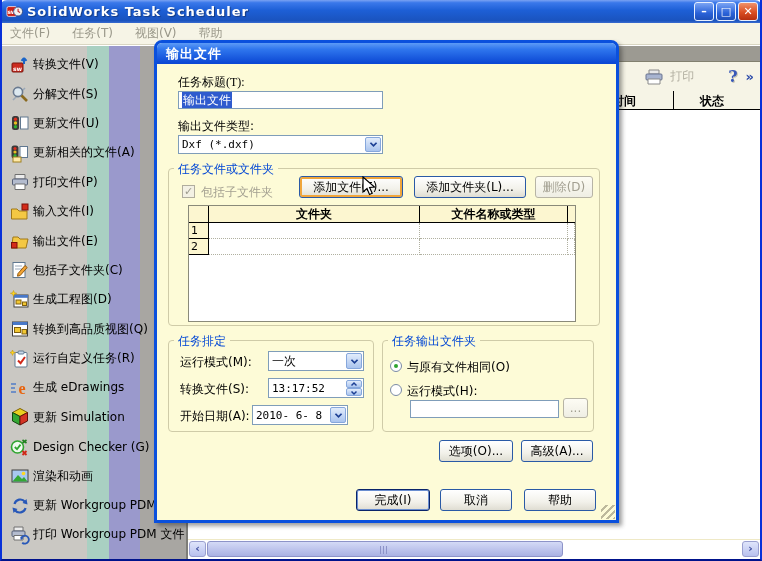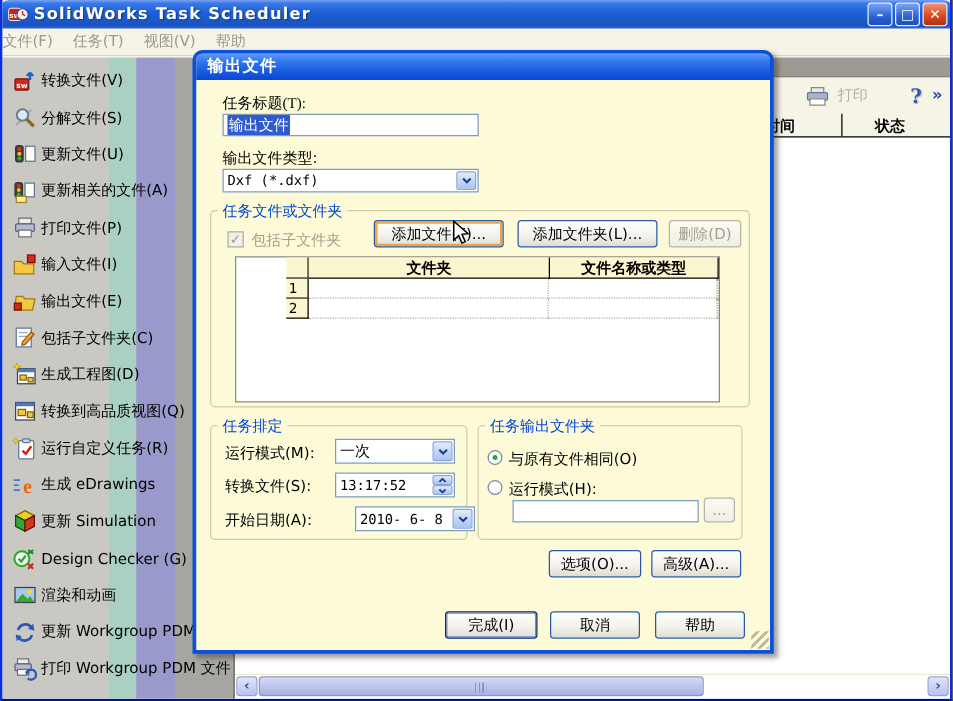--- a/index.html
+++ b/index.html
@@ -14,21 +14,21 @@
     background:linear-gradient(180deg,#7aa2f2 0%,#3a78ea 12%,#1d5fd6 45%,#1a53be 90%,#3a6cd0 100%);
     border-radius:7px 7px 0 0;display:flex;align-items:center;padding:8px 4px;}
   .titlebar .appicon{width:17px;height:17px;margin:0 4px 0 2px;flex:0 0 auto;}
   .titlebar .ttl{color:#fff;font-weight:bold;font-size:13px;letter-spacing:1px;text-shadow:1px 1px 1px #153a80;white-space:nowrap;}
   .winbtns{margin-left:auto;display:flex;gap:2px;}
   .wbtn{width:20px;height:19px;border-radius:3px;border:1px solid #e8f0ff;color:#fff;font-size:11px;line-height:17px;text-align:center;
     background:linear-gradient(180deg,#7ba4f4,#2a62d8 60%,#1e4fb8);font-weight:bold;}
   .wbtn.close{background:linear-gradient(180deg,#f0926a,#da4e22 55%,#b63010);}
   
   .menubar{position:absolute;left:0;top:23px;width:758px;height:22px;background:#f6f4e6;border-bottom:1px solid #d9d6c2;
-    display:flex;align-items:center;gap:16px;color:#9a988a;}
+    display:flex;align-items:center;gap:22px;padding-left:8px;color:#9a988a;}
   .menubar span{white-space:nowrap;}
   
   .sidebar{position:absolute;left:0;top:46px;width:184px;bottom:0;background:#cac8c3;overflow:hidden;}
   .stripe{position:absolute;top:0;bottom:0;}
   .stripe.teal{left:85px;width:22px;background:#a9d0c2;}
   .stripe.lav{left:107px;width:31px;background:#9a99cc;}
   .stripe.gry{left:138px;right:0;background:#a8a6a2;}
   .sb-items{position:absolute;left:0;right:0;top:4px;}
   .sb-item{height:29.4px;display:flex;align-items:center;padding-left:8px;gap:3px;white-space:nowrap;cursor:default;}
   .sb-item .ic{width:20px;height:20px;flex:0 0 auto;}
@@ -80,21 +80,21 @@
   .xbtn.hov{box-shadow:inset 0 0 0 2px #f0a63c;}
   .xbtn.dis{border-color:#b7b4a5;color:#a29f90;background:linear-gradient(180deg,#fdfcf4,#efeee4);}
   .xbtn.def{border-color:#0a246a;box-shadow:inset 0 0 0 1px #6a8ed0;}
   .chk{position:absolute;width:13px;height:13px;background:#f3f1e4;border:1px solid #b0ad9e;color:#9c9a8c;
     font-size:11px;line-height:11px;text-align:center;}
   .dis-lbl{color:#a29f90;}
   .radio{position:absolute;width:12px;height:12px;border:1px solid #7b8ba5;border-radius:50%;background:#fff;}
   .radio.on::after{content:"";position:absolute;left:3px;top:3px;width:4px;height:4px;border-radius:50%;background:#2fa52f;}
   
   .tbl{position:absolute;left:31px;top:141px;width:388px;height:117px;background:#fff;border:1px solid #8a8a7a;}
-  .trow{display:flex;margin-left:40px;}
+  .trow{display:flex;}
   .tc{border-right:1px solid #000;border-bottom:1px solid #000;overflow:hidden;}
   .tc.h{background:#fcf6d0;font-weight:bold;text-align:center;height:17px;line-height:16px;}
   .tc.num{background:#fcf6d0;border-right:1px solid #000;border-bottom:1px solid #000;height:16px;line-height:15px;padding-left:2px;font-size:11px;}
   .tc.cell{border-right:1px dotted #b0b0a0;border-bottom:1px dotted #b0b0a0;height:16px;}
   .w0{width:20px;} .w1{width:211px;} .w2{width:148px;} .w3{flex:1;border-right:none;}
   .grip{position:absolute;right:1px;bottom:1px;width:14px;height:14px;
     background:repeating-linear-gradient(135deg,transparent 0 3px,#bdb99c 3px 5px);}
   
   .cursor{position:absolute;left:360px;top:176px;z-index:200;width:19px;height:22px;}
 </style>
@@ -384,21 +384,21 @@
             </div>
           <div class="sb">
               <svg viewBox="0 0 10 7">
                 <path d="M1.5 2 L5 5.5 L8.5 2" stroke="#1c3f94" stroke-width="2" fill="none"></path>
               </svg>
             </div>
         </div>
       </div>
 
       <span class="lbl" style="left:23px;top:344px;">开始日期(A):</span>
-      <div class="field" style="left:127px;top:341px;width:96px;height:20px;">
+      <div class="field" style="left:95px;top:341px;width:96px;height:20px;">
         <span class="mono">2010- 6- 8</span>
         <div class="combo-btn">
           <svg viewBox="0 0 10 8">
               <path d="M1.5 2 L5 5.5 L8.5 2" stroke="#1c3f94" stroke-width="2" fill="none"></path>
             </svg>
         </div>
       </div>
 
       <div class="grp" style="left:225px;top:276px;width:212px;height:92px;"></div>
       <span class="gcap" style="left:231px;top:269px;">任务输出文件夹</span>

